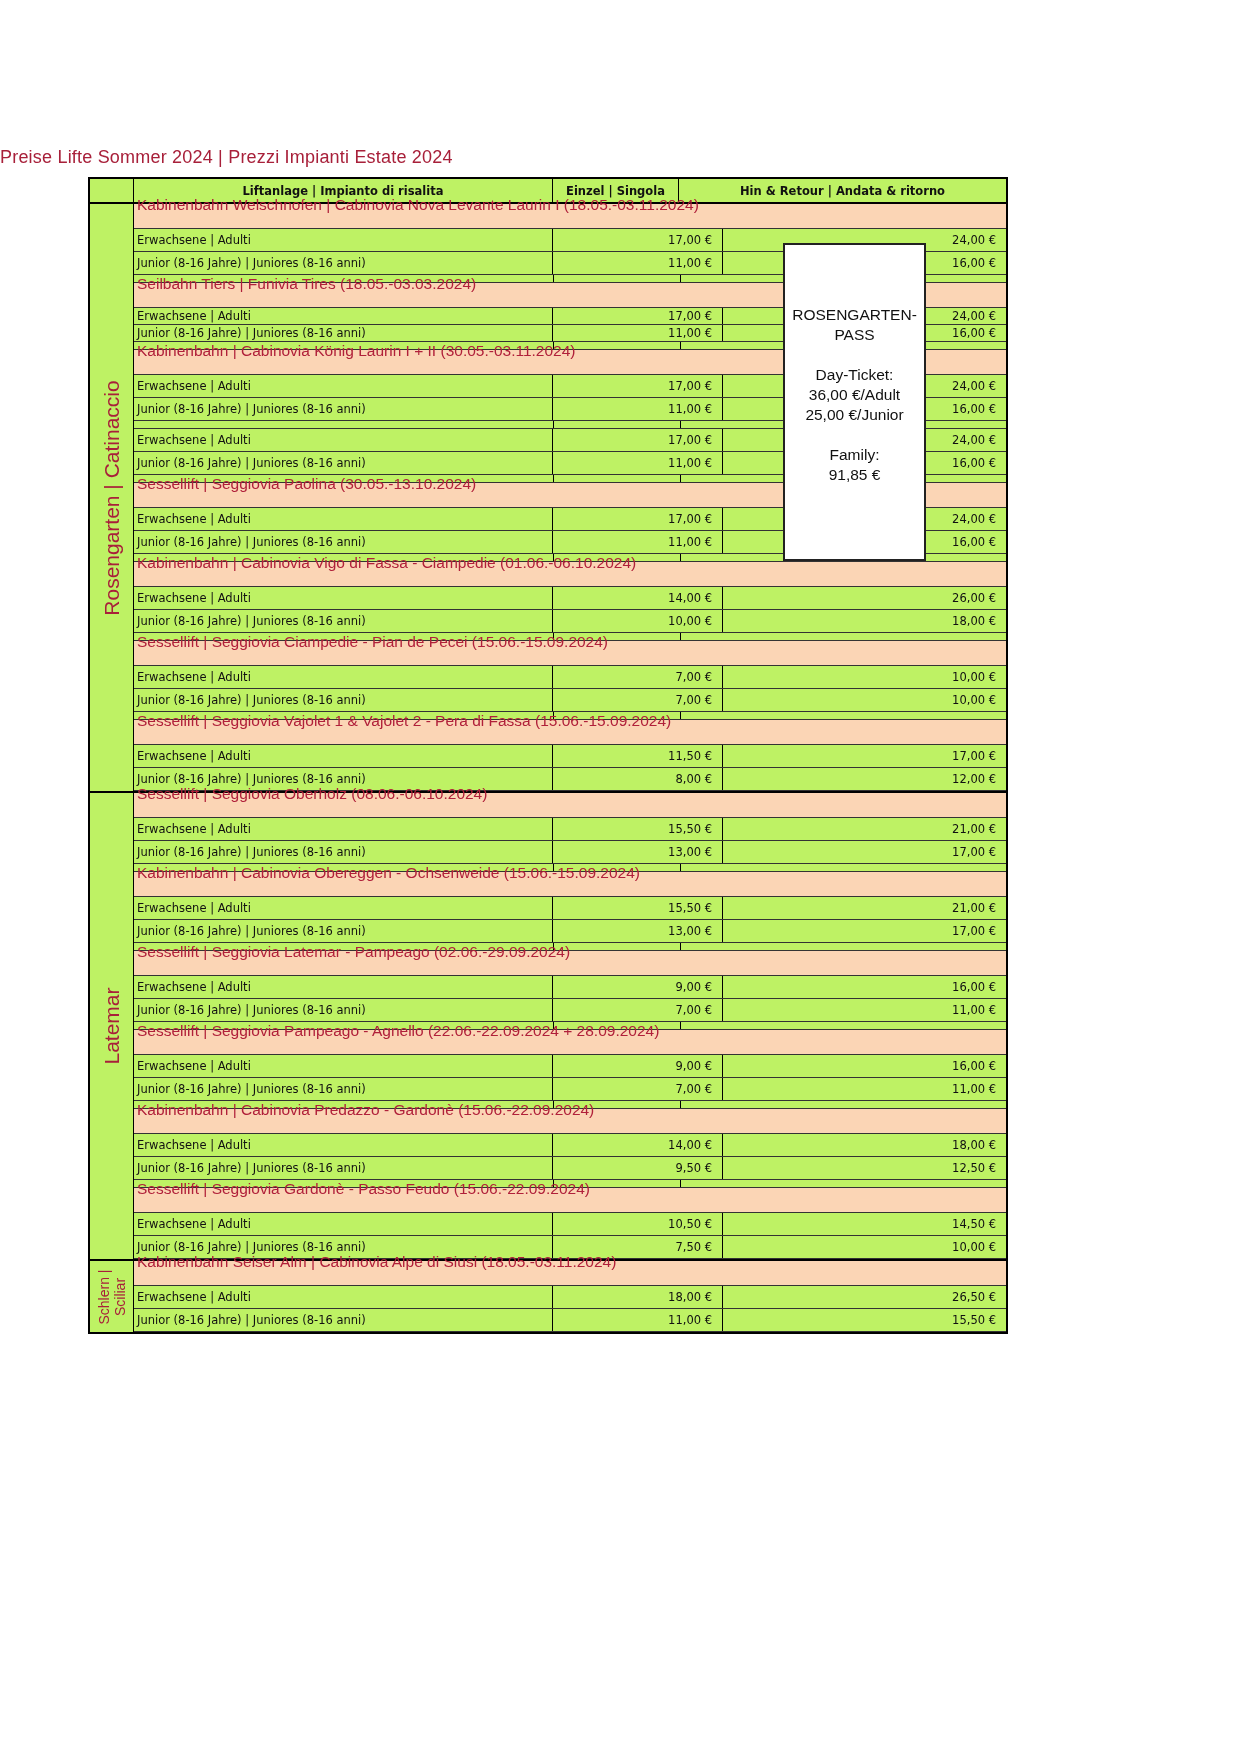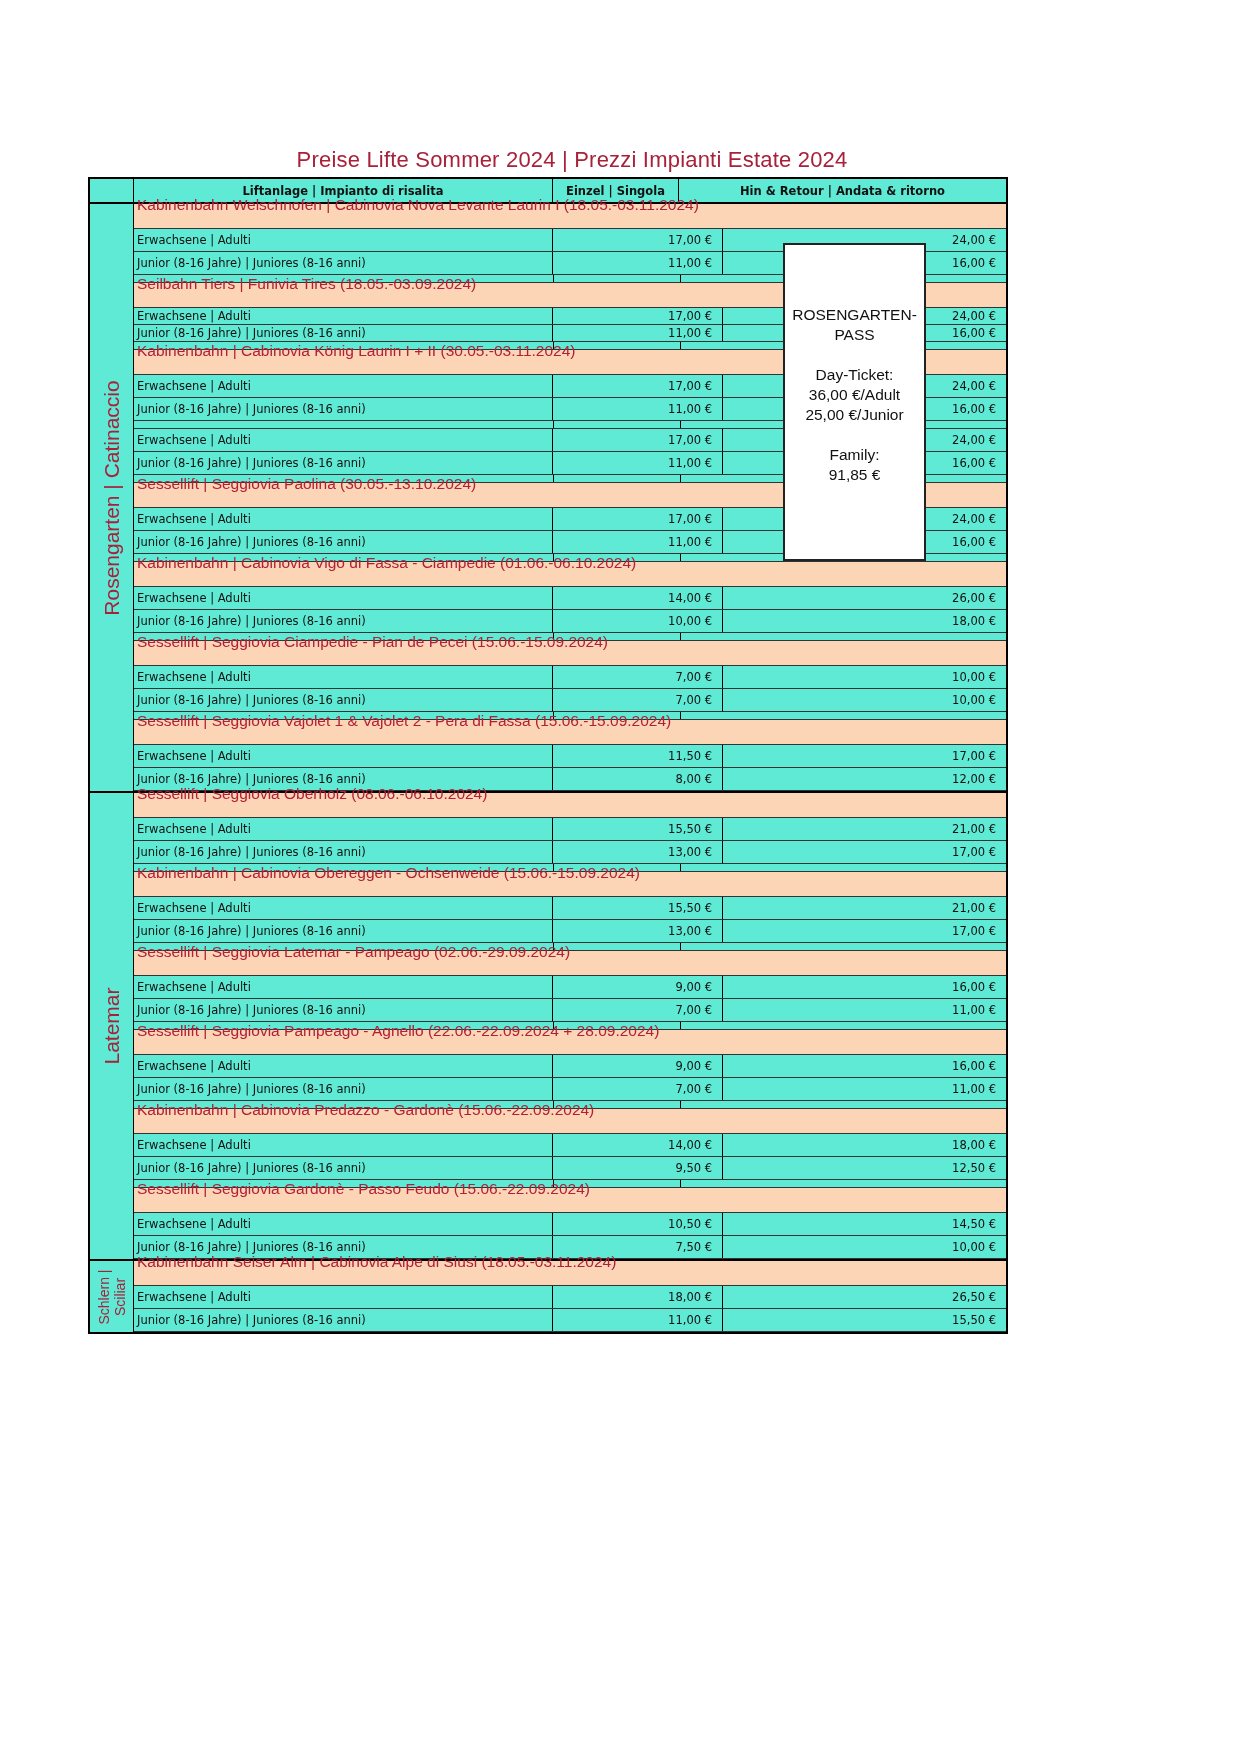--- a/index.html
+++ b/index.html
@@ -1,23 +1,23 @@
 <!DOCTYPE html>
 <html><head>
 <meta charset="utf-8">
 <style>
   html, body { margin: 0; padding: 0; background: #ffffff; }
   body { width: 1240px; height: 1753px; position: relative; font-family: "DejaVu Sans", sans-serif; color: #111; }
   .title {
-    position: absolute; left: 0; width: 1144px; top: 147px; text-align: center;
-    font-family: "Liberation Sans", sans-serif; font-size: 22px; color: #A8203A; letter-spacing: 0.2px;
+    position: absolute; left: 0; width: 1144px; top: 147px; 
+    font-family: "Liberation Sans", sans-serif; font-size: 18px; color: #A8203A; letter-spacing: 0.2px;
   }
   .table {
     position: absolute; left: 88px; top: 177px; width: 920px;
-    border: 2px solid #000; box-sizing: border-box; background: #5eead4;
+    border: 2px solid #000; box-sizing: border-box; background: #bef264;
   }
   .hdr { display: flex; height: 23px; border-bottom: 2px solid #000; }
   .hdr > div { box-sizing: border-box; display: flex; align-items: center; justify-content: center;
     font-size: 11.5px; font-weight: bold; font-family: "DejaVu Sans", sans-serif; }
   .c-grp { width: 44px; border-right: 1.5px solid #000; flex: none; }
   .c-lbl { width: 419px; border-right: 1.5px solid #000; flex: none; }
   .c-one { width: 126px; border-right: 1.5px solid #000; flex: none; }
   .c-ret { flex: 1; }
   .group { display: flex; border-bottom: 2px solid #000; position: relative; }
   .group:last-child { border-bottom: none; }
@@ -79,21 +79,21 @@
               <div class="c-one">11,00 €</div>
               <div class="c-ret">16,00 €</div>
             </div>
             <div class="spacer">
               <div class="c-lbl"></div>
               <div class="c-one"></div>
               <div class="c-ret"></div>
             </div>
           </div>
           <div class="block">
-            <div class="lift-head">Seilbahn Tiers | Funivia Tires (18.05.-03.09.2024)</div>
+            <div class="lift-head">Seilbahn Tiers | Funivia Tires (18.05.-03.03.2024)</div>
             <div class="prow tight">
               <div class="c-lbl">Erwachsene | Adulti</div>
               <div class="c-one">17,00 €</div>
               <div class="c-ret">24,00 €</div>
             </div>
             <div class="prow tight">
               <div class="c-lbl">Junior (8-16 Jahre) | Juniores (8-16 anni)</div>
               <div class="c-one">11,00 €</div>
               <div class="c-ret">16,00 €</div>
             </div>

